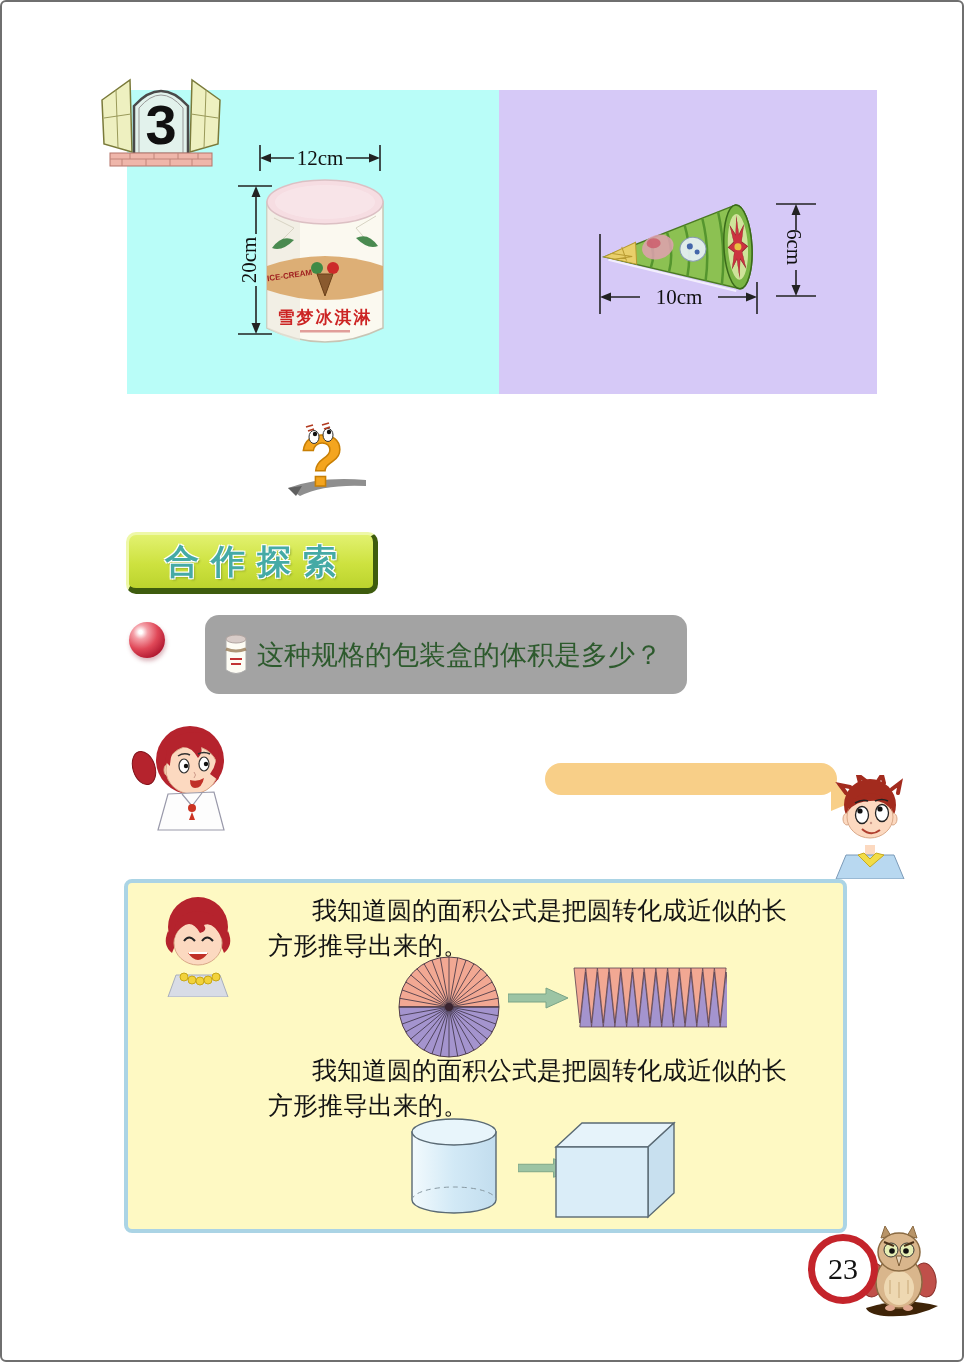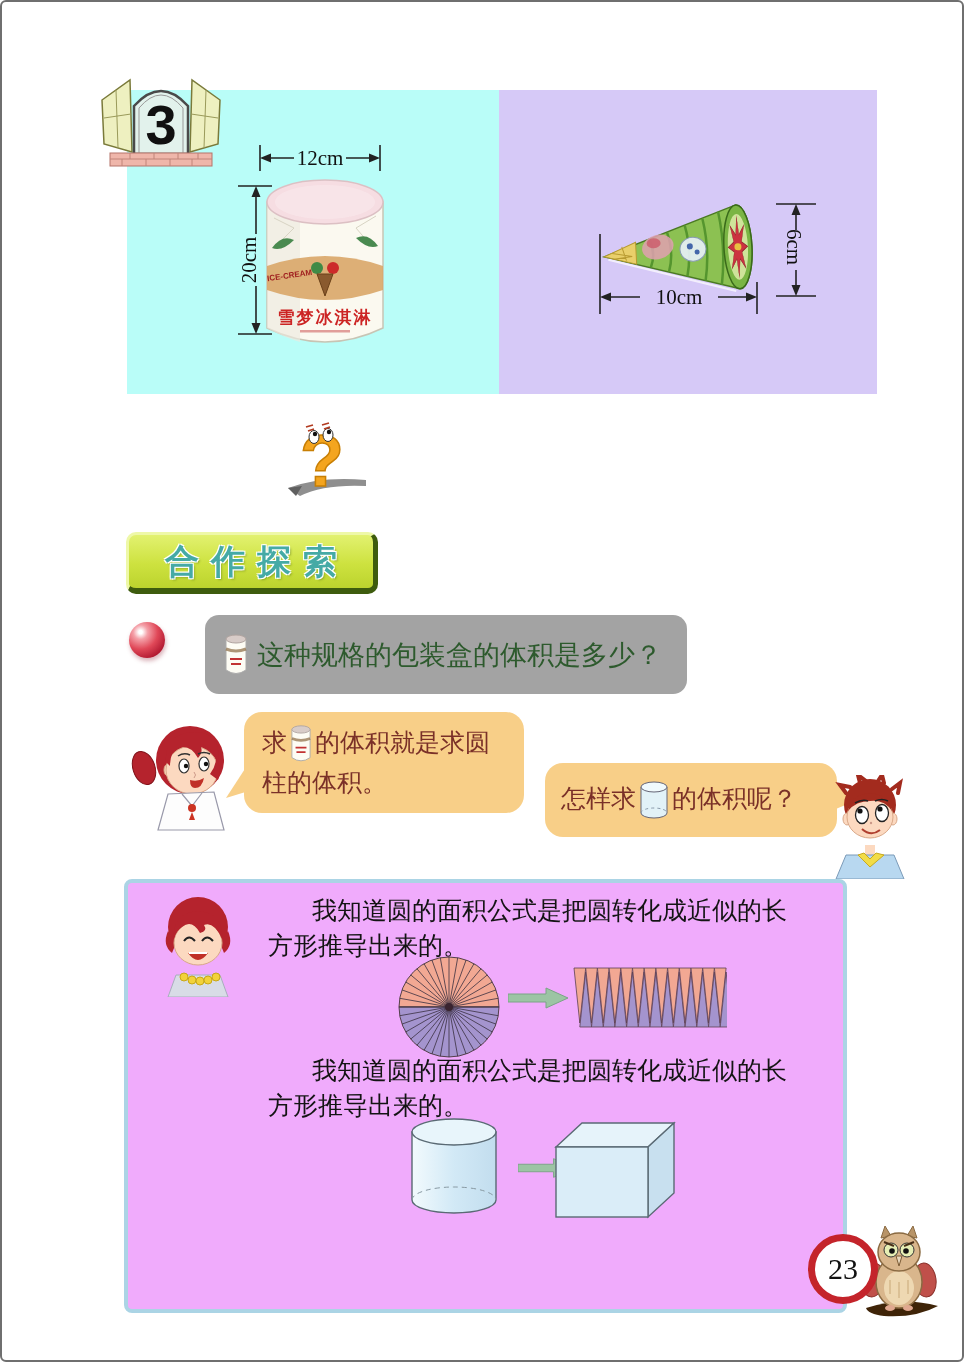--- a/index.html
+++ b/index.html
@@ -41,22 +41,22 @@
   
   .bubble{background:#f8cf88;border-radius:18px;box-sizing:border-box;}
   .bubble .tail{position:absolute;}
   .girl-bubble{left:242px;top:710px;width:280px;padding:12px 18px;}
   .girl-bubble p{margin:0;font-size:25px;line-height:37px;color:#7a3028;}
   .boy-bubble{left:543px;top:761px;width:292px;padding:16px 16px;white-space:nowrap;}
   .boy-bubble p{margin:0;font-size:25px;line-height:38px;color:#7a3028;}
   .inline-icon{display:inline-block;vertical-align:middle;margin:0 3px;}
 
   
-  .expl-box{left:122px;top:877px;width:723px;height:434px;box-sizing:border-box;
-    border:4px solid #abd4e5;border-radius:8px;background:#f0abfc;}
+  .expl-box{left:122px;top:877px;width:723px;height:354px;box-sizing:border-box;
+    border:4px solid #abd4e5;border-radius:8px;background:#fef9c3;}
   .expl-box p{position:absolute;margin:0;width:534px;font-size:25px;line-height:35px;
     text-indent:44px;color:#141414;}
   .p1{left:140px;top:10px;}
   .p2{left:140px;top:170px;}
 
   
   .page-badge{left:806px;top:1232px;width:70px;height:70px;box-sizing:border-box;border:7px solid #c4242b;
     border-radius:50%;background:#fff;text-align:center;z-index:3;}
   .page-badge span{font-size:30px;line-height:56px;color:#111;}
   .owl{left:854px;top:1222px;width:86px;height:96px;z-index:2;}
@@ -202,41 +202,25 @@
       <circle cx="78" cy="46" r="2.2" fill="#111"></circle>
     <path d="M50,38 q6,-4 12,-1 M70,36 q6,-3 12,0" stroke="#333" fill="none" stroke-width="1.5"></path>
     <path d="M66,54 q3,3 0,6" stroke="#cc9988" fill="none"></path>
     <path d="M62,62 q8,2 14,-2 q-2,10 -9,10 q-5,0 -5,-8 z" fill="#c03028"></path>
     <path d="M40,76 L86,74 L96,112 L30,112 Z" fill="#fdfdfd" stroke="#99a" stroke-width="1.2"></path>
     <path d="M54,76 L64,88 L74,75" fill="none" stroke="#99a" stroke-width="1.2"></path>
     <circle cx="64" cy="90" r="4" fill="#cc3322"></circle>
     <path d="M64,94 l-3,8 h6 z" fill="#cc3322"></path>
   </svg>
 
-  <div class="abs bubble girl-bubble">
-    <svg class="tail" style="left:-20px;top:44px;" width="28" height="44" viewBox="0 0 28 44">
-      <polygon points="28,2 28,34 2,42" fill="#f8cf88"></polygon>
-    </svg>
-    <p><span class="serif-cn">求</span><svg class="inline-icon" width="22" height="40" viewBox="0 0 24 44">
-        <path d="M2,6 L2,37 Q12,44 22,37 L22,6 Z" fill="#fdfcf4" stroke="#aaa"></path>
-        <ellipse cx="12" cy="6" rx="10" ry="4" fill="#d8ccc8" stroke="#b0a4a0"></ellipse>
-        <path d="M2,16 Q12,20 22,16" stroke="#8a6a40" stroke-width="3" fill="none" opacity="0.7"></path>
-        <path d="M6,26 h12 M7,31 h10" stroke="#c23333" stroke-width="2"></path>
-      </svg><span class="serif-cn">的体积就是求圆柱的体积。</span></p>
-  </div>
 
   <div class="abs bubble boy-bubble">
     <svg class="tail" style="right:-20px;top:14px;" width="26" height="40" viewBox="0 0 26 40">
       <polygon points="0,2 0,34 24,24" fill="#f8cf88"></polygon>
     </svg>
-    <p><span class="serif-cn">怎样求</span><svg class="inline-icon" width="30" height="42" viewBox="0 0 30 42">
-        <path d="M2,8 L2,34 A13,5 0 0 0 28,34 L28,8 Z" fill="#e2f2f8" stroke="#667"></path>
-        <ellipse cx="15" cy="8" rx="13" ry="5" fill="#f0fafd" stroke="#667"></ellipse>
-        <path d="M2,34 A13,5 0 0 1 28,34" stroke="#8899aa" stroke-dasharray="3,3" fill="none"></path>
-      </svg><span class="serif-cn">的体积呢？</span></p>
   </div>
 
   <svg class="abs" style="left:824px;top:773px;" width="86" height="104" viewBox="0 0 86 104">
     <path d="M20,18 l-6,-8 10,2 M34,8 l-2,-8 8,6 M52,6 l4,-6 2,8 M66,14 l8,-6 -2,10" stroke="#a32b1e" stroke-width="4" fill="none" stroke-linecap="round"></path>
     <circle cx="44" cy="30" r="26" fill="#a32b1e"></circle>
     <ellipse cx="21" cy="44" rx="4" ry="6" fill="#fcd9c0" stroke="#d9a888"></ellipse>
     <ellipse cx="67" cy="44" rx="4" ry="6" fill="#fcd9c0" stroke="#d9a888"></ellipse>
     <ellipse cx="44" cy="42" rx="23" ry="21" fill="#fcd9c0" stroke="#d9a888"></ellipse>
     <path d="M22,36 Q24,20 44,18 Q64,20 66,36 Q58,24 44,26 Q30,26 22,36 Z" fill="#a32b1e"></path>
     <ellipse cx="36" cy="40" rx="6.5" ry="8.5" fill="#fff" stroke="#222" stroke-width="1.3"></ellipse>

